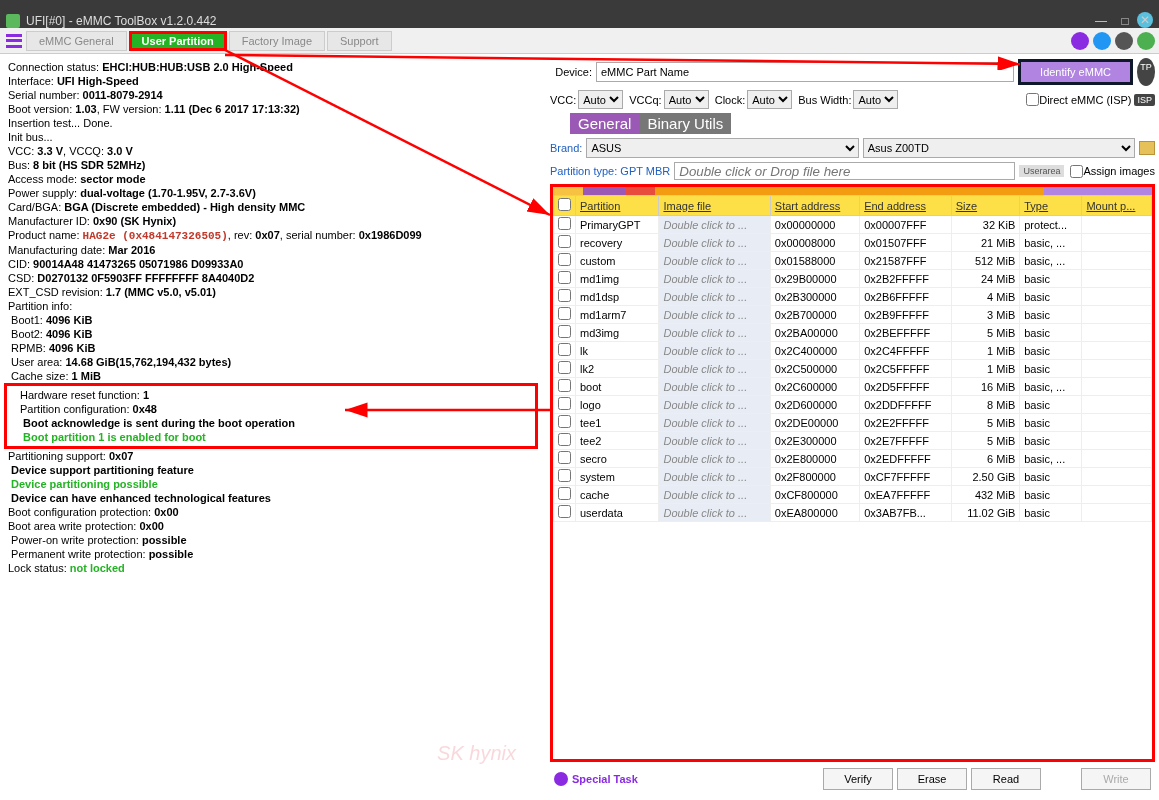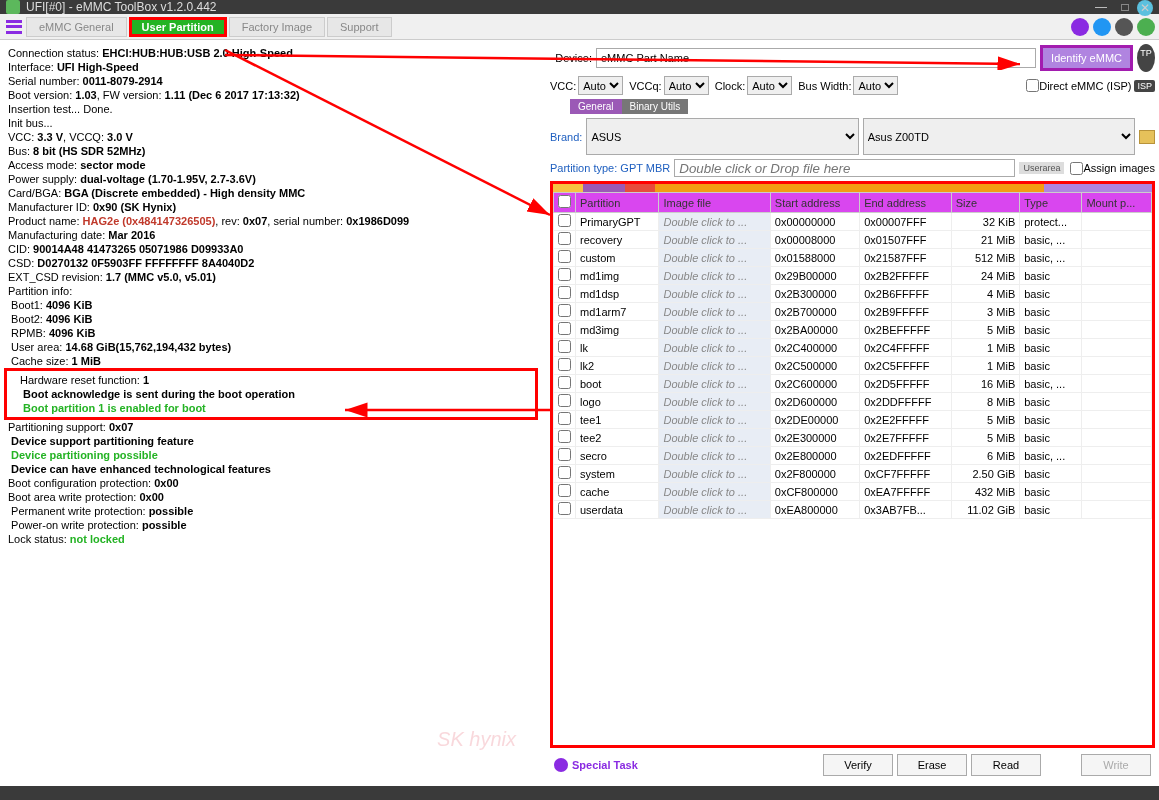--- a/index.html
+++ b/index.html
@@ -1,70 +1,70 @@
 <!DOCTYPE html>
 <html><head>
 <meta charset="utf-8">
 <style>
 * { box-sizing: border-box; margin: 0; padding: 0; font-family: "Segoe UI", Tahoma, sans-serif; }
 body { background: #3a3a3a; width: 1159px; height: 800px; overflow: hidden; font-size: 11px; }
-.titlebar { background: #3a3a3a; color: #ddd; height: 14px; display: flex; align-items: flex-start; padding: 0 6px; }
+.titlebar { background: #3a3a3a; color: #ddd; height: 28px; display: flex; align-items: flex-end; padding: 0 6px; }
 .titlebar .icon { width: 14px; height: 14px; background: #5cb85c; border-radius: 2px; margin-right: 6px; }
 .titlebar .title { flex: 1; font-size: 12px; }
 .titlebar .wbtn { width: 24px; text-align: center; color: #ccc; font-size: 12px; cursor: pointer; }
 .titlebar .closebtn { background: #5bc0de; border-radius: 50%; width:16px; height:16px; line-height:16px; }
 .menubar { background: #f0f0f0; height: 26px; display: flex; align-items: center; padding: 0 4px; border-bottom: 1px solid #ccc; }
 .menubar .menu { width: 20px; height: 18px; display: flex; flex-direction: column; justify-content: space-between; padding:2px; }
 .menubar .menu div { height:3px; background:#8a2be2; }
 .menubar .tab { padding: 3px 12px; color: #888; background: #e7e7e7; border: 1px solid #ccc; margin-left: 2px; font-size: 11px; cursor:pointer; }
 .menubar .tab.active { background: #24b324; color: #fff; border: 3px solid #ff0000; padding:1px 10px; font-weight:bold; }
 .menubar .spacer { flex: 1; }
 .menubar .ricon { width: 18px; height: 18px; border-radius: 50%; margin-left: 4px; cursor:pointer; }
 .menubar .r1 { background: #8a2be2; }
 .menubar .r2 { background: #2196f3; }
 .menubar .r3 { background: #555; }
 .menubar .r4 { background: #4caf50; }
 .main { display: flex; height: 746px; background: #fff; }
 .left { width: 546px; padding: 6px 8px; font-size: 11px; line-height: 14px; color: #000; position:relative; overflow:hidden; }
 .left .line { white-space: nowrap; }
 .left b { font-weight: bold; }
-.left .pname { color: #c0392b; font-weight: bold; }
+.left .pname { color: #c0392b; font-weight: bold; font-family: Liberation Mono, monospace; }
 .left .boxed { border: 3px solid #ff0000; padding: 2px 13px; margin-left:-4px; }
 .left .green { color: #24b324; font-weight: bold; }
 .left .watermark { position:absolute; right:30px; bottom:40px; color:#f5bfc5; font-size:20px; font-style:italic; opacity:0.6; }
 .left .watermark .hy { color:#f5bfc5; }
 .right { flex: 1; display: flex; flex-direction: column; padding: 4px; position:relative; }
 .devrow { display:flex; align-items:center; margin-bottom:4px; }
 .devrow label { width:46px; text-align:right; padding-right:4px; }
 .devrow input[type=text] { flex:1; height:20px; border:1px solid #aaa; padding:0 4px; font-size:11px; }
-.identify { background:#b084e0; color:#fff; border:3px solid #a21caf; padding:4px 8px; margin-left:4px; cursor:pointer; font-size:11px; }
+.identify { background:#b084e0; color:#fff; border:3px solid #0f172a; padding:4px 19px; margin-left:4px; cursor:pointer; font-size:11px; }
 .tpbadge { background:#444; color:#fff; border-radius:50%; width:18px; height:28px; text-align:center; line-height:18px; font-size:9px; margin-left:4px; }
 .optrow { display:flex; align-items:center; margin-bottom:4px; font-size:11px; }
 .optrow label { margin-right:2px; }
 .optrow select { height:19px; border:1px solid #aaa; margin-right:6px; font-size:11px; }
 .optrow .chk { margin-left:auto; display:flex; align-items:center; }
 .optrow .isp { background:#444; color:#fff; font-size:9px; padding:1px 3px; margin-left:3px; border-radius:2px; }
-.tabbar { display:flex; font-size:10px;padding-left:20px; }
+.tabbar { display:flex; font-size:15px;padding-left:20px; }
 .tabbar .t { padding:2px 8px; background:#777; color:#fff; cursor:pointer; }
 .tabbar .t.active { background:#9b59b6; color:#fff; }
 .brandrow { display:flex; align-items:center; margin:4px 0; }
 .brandrow label { color:#2060c0; margin-right:4px; }
-.brandrow select { flex:1; height:37px; border:1px solid #aaa; margin-right:4px; font-size:11px; }
+.brandrow select { flex:1; height:20px; border:1px solid #aaa; margin-right:4px; font-size:11px; }
 .brandrow .folder { width:16px; height:14px; background:#e6c15a; border:1px solid #b8933a; }
 .partrow { display:flex; align-items:center; font-size:11px; margin-bottom:4px; }
 .partrow .ptype { color:#2060c0; }
 .partrow .fileinput { flex:1; height:18px; border:1px solid #aaa; margin:0 4px; color:#999; font-style:italic; padding:0 4px; }
 .partrow .userarea { background:#ddd; color:#555; font-size:9px; padding:1px 4px;text-align:right; }
 .partrow .assign { display:flex; align-items:center; margin-left:6px; }
 .tablewrap { border:3px solid #ff0000; flex:1; overflow:auto; position:relative; }
 .colorbar { height:8px; display:flex; }
 .colorbar div { height:8px; }
 .cb1{background:#f7c242;width:5%;} .cb2{background:#9b59b6;width:7%;} .cb3{background:#e74c3c;width:5%;} .cb4{background:#f39c12;width:65%;} .cb5{background:#b084e0;width:18%;}
 table { width:100%; border-collapse:collapse; font-size:11px; }
-th { background:#d946ef; border:1px solid #ccc; padding:2px 4px; font-weight:normal; text-align:left; color:#333; position:sticky; top:0; }
+th { background:#fde047; border:1px solid #ccc; padding:2px 4px; font-weight:normal; text-align:left; color:#333; position:sticky; top:0;text-decoration:underline; }
 td { border:1px solid #eee; padding:1px 4px; white-space:nowrap; }
 td.img { color:#888; font-style:italic; background:#e8edf5; }
 td.size { text-align:right; }
 td.chk { width:18px; text-align:center; }
 .bottombar { display:flex; align-items:center; padding:6px 4px; margin-top:auto; }
 .bottombar .st { color:#8a2be2; font-weight:bold; }
 .bottombar .sticon { width:14px; height:14px; border-radius:50%; background:#8a2be2; margin-right:4px; }
 .bottombar .spacer2 { flex:1; }
 .bottombar button { width:70px; height:22px; border:1px solid #aaa; background:#f5f5f5; margin-left:4px; font-size:11px; cursor:pointer; }
 .bottombar button:disabled { color:#aaa;margin-left:40px; }
@@ -118,31 +118,32 @@
     <div class="line"><span>CSD: </span><b>D0270132 0F5903FF FFFFFFFF 8A4040D2</b></div>
     <div class="line"><span>EXT_CSD revision: </span><b>1.7 (MMC v5.0, v5.01)</b></div>
     <div class="line">Partition info:</div>
     <div class="line">&nbsp;<span>Boot1: </span><b>4096 KiB</b></div>
     <div class="line">&nbsp;<span>Boot2: </span><b>4096 KiB</b></div>
     <div class="line">&nbsp;<span>RPMB: </span><b>4096 KiB</b></div>
     <div class="line">&nbsp;<span>User area: </span><b>14.68 GiB(15,762,194,432 bytes)</b></div>
     <div class="line">&nbsp;<span>Cache size: </span><b>1 MiB</b></div>
     <div class="boxed">
       <div class="line"><span>Hardware reset function: </span><b>1</b></div>
+      <div class="line"><span>Partition configuration: </span><b>0x48</b></div>
       <div class="line">&nbsp;<b>Boot acknowledge is sent during the boot operation</b></div>
       <div class="line">&nbsp;<span class="green">Boot partition 1 is enabled for boot</span></div>
     </div>
     <div class="line"><span>Partitioning support: </span><b>0x07</b></div>
     <div class="line">&nbsp;<b>Device support partitioning feature</b></div>
     <div class="line">&nbsp;<span class="green">Device partitioning possible</span></div>
     <div class="line">&nbsp;<b>Device can have enhanced technological features</b></div>
     <div class="line"><span>Boot configuration protection: </span><b>0x00</b></div>
     <div class="line"><span>Boot area write protection: </span><b>0x00</b></div>
+    <div class="line">&nbsp;<span>Power-on write protection: </span><b>possible</b></div>
     <div class="line">&nbsp;<span>Permanent write protection: </span><b>possible</b></div>
-    <div class="line">&nbsp;<span>Power-on write protection: </span><b>possible</b></div>
     <div class="line"><span>Lock status: </span><span class="green">not locked</span></div>
     <div class="watermark"><span>SK</span> <span class="hy">hynix</span></div>
   </div>
 
   <div class="right">
     <div class="devrow">
       <label>Device:</label>
       <input type="text" value="eMMC Part Name" style="">
       <button class="identify">Identify eMMC</button>
       <span class="tpbadge">TP</span>

